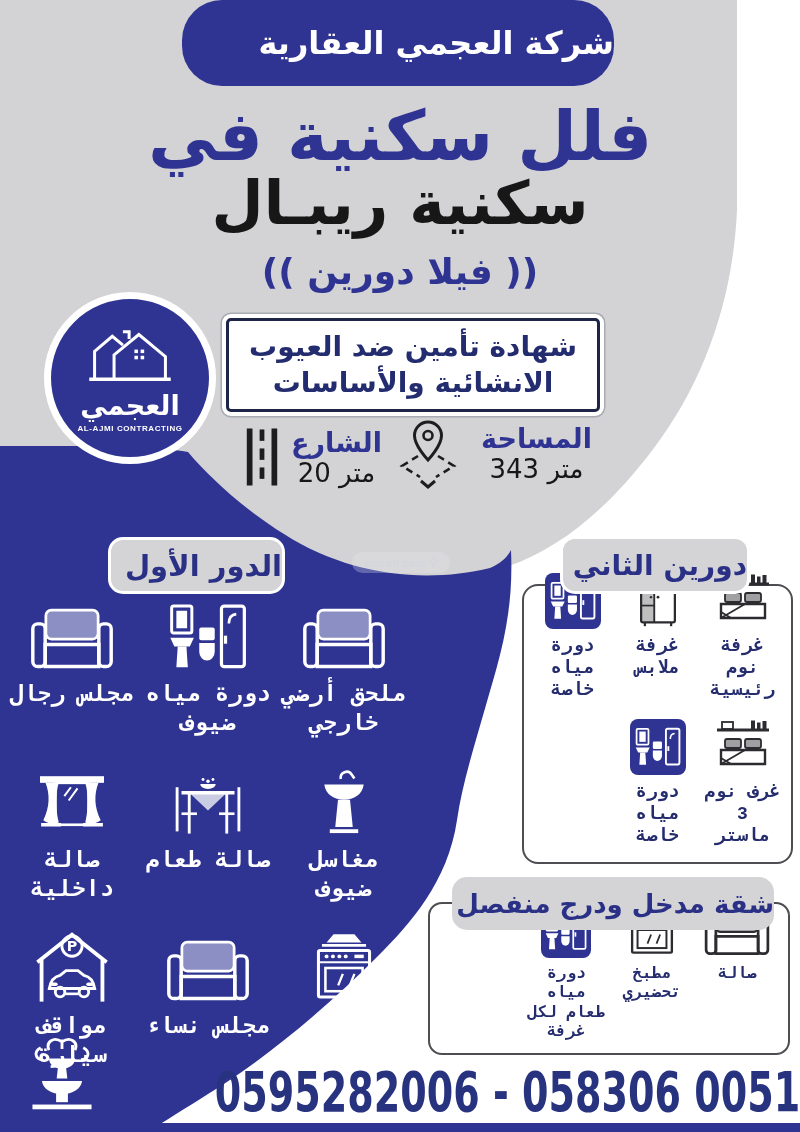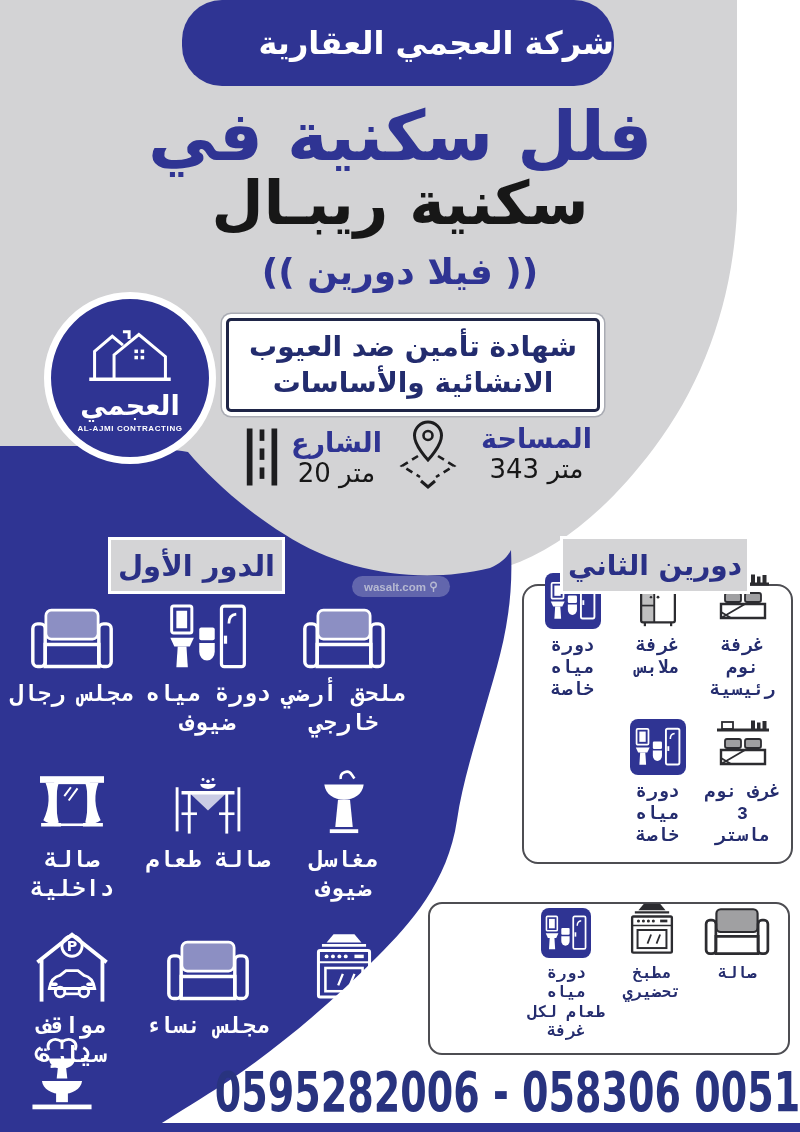--- a/index.html
+++ b/index.html
@@ -39,32 +39,32 @@
   .spec{display:flex;align-items:center;}
   .spec .txt{text-align:center;}
   .spec .l1{display:block;color:var(--blue);font-size:27px;font-weight:bold;line-height:1.1;}
   .spec .l2{display:block;color:#171717;font-size:26px;font-weight:normal;line-height:1.2;}
   .ic-road{left:243px;top:424px;color:#1d1d1f;}
   .street-txt{left:282px;top:428px;width:100px;}
   .ic-pin{left:396px;top:414px;color:#1d1d1f;}
   .area-txt{left:462px;top:424px;width:130px;}
 
   
-  .sec-title{background:#d4d4d6;border:3px solid #fff;border-radius:0;
-             display:flex;align-items:center;justify-content:center;z-index:4;}
+  .sec-title{background:#d4d4d6;border:3px solid #fff;border-radius:15px;
+             display:flex;align-items:center;z-index:4;}
   .sec-title span{color:#2a3086;font-weight:bold;}
   .t-floor1{left:108px;top:537px;width:177px;height:57px;}
   .t-floor1 span{font-size:29px;}
   .t-floor2{left:560px;top:536px;width:190px;height:58px;}
   .t-floor2 span{font-size:28px;}
   .t-apt{left:452px;top:877px;width:322px;height:53px;border:none;}
   .t-apt span{font-size:26px;}
 
   
-  .wm{left:352px;top:576px;width:98px;height:21px;border-radius:11px;
+  .wm{left:352px;top:552px;width:98px;height:21px;border-radius:11px;
       background:rgba(235,235,240,.28);display:flex;direction:ltr;gap:3px;
       align-items:center;justify-content:center;color:rgba(210,212,222,.75);
       font-family:"Liberation Sans",sans-serif;font-size:11.5px;font-weight:bold;}
 
   
   .ff-grid{left:6px;top:598px;width:404px;display:grid;
            grid-template-columns:repeat(3,1fr);row-gap:24px;column-gap:4px;z-index:2;}
   .item{display:flex;flex-direction:column;align-items:center;font-family:Liberation Mono, monospace;}
   .item .ic{display:flex;align-items:flex-end;justify-content:center;}
   .ff-grid .ic{height:74px;margin-bottom:9px;color:#fff;}
@@ -474,20 +474,23 @@
             </svg>
           </div>
       </div>
       <div class="lbl">
           <span>دورة مياه</span>
           <span>خاصة</span>
         </div>
     </div>
   </div>
 
+  <div class="abs sec-title t-apt">
+    <span>شقة مدخل ودرج منفصل</span>
+  </div>
   <div class="abs card card-apt">
     <div class="item">
       <div class="ic">
           <svg width="74" height="52">
             <use href="#i-sofa"></use>
           </svg>
         </div>
       <div class="lbl">
           <span>صالة</span>
           <span></span>

